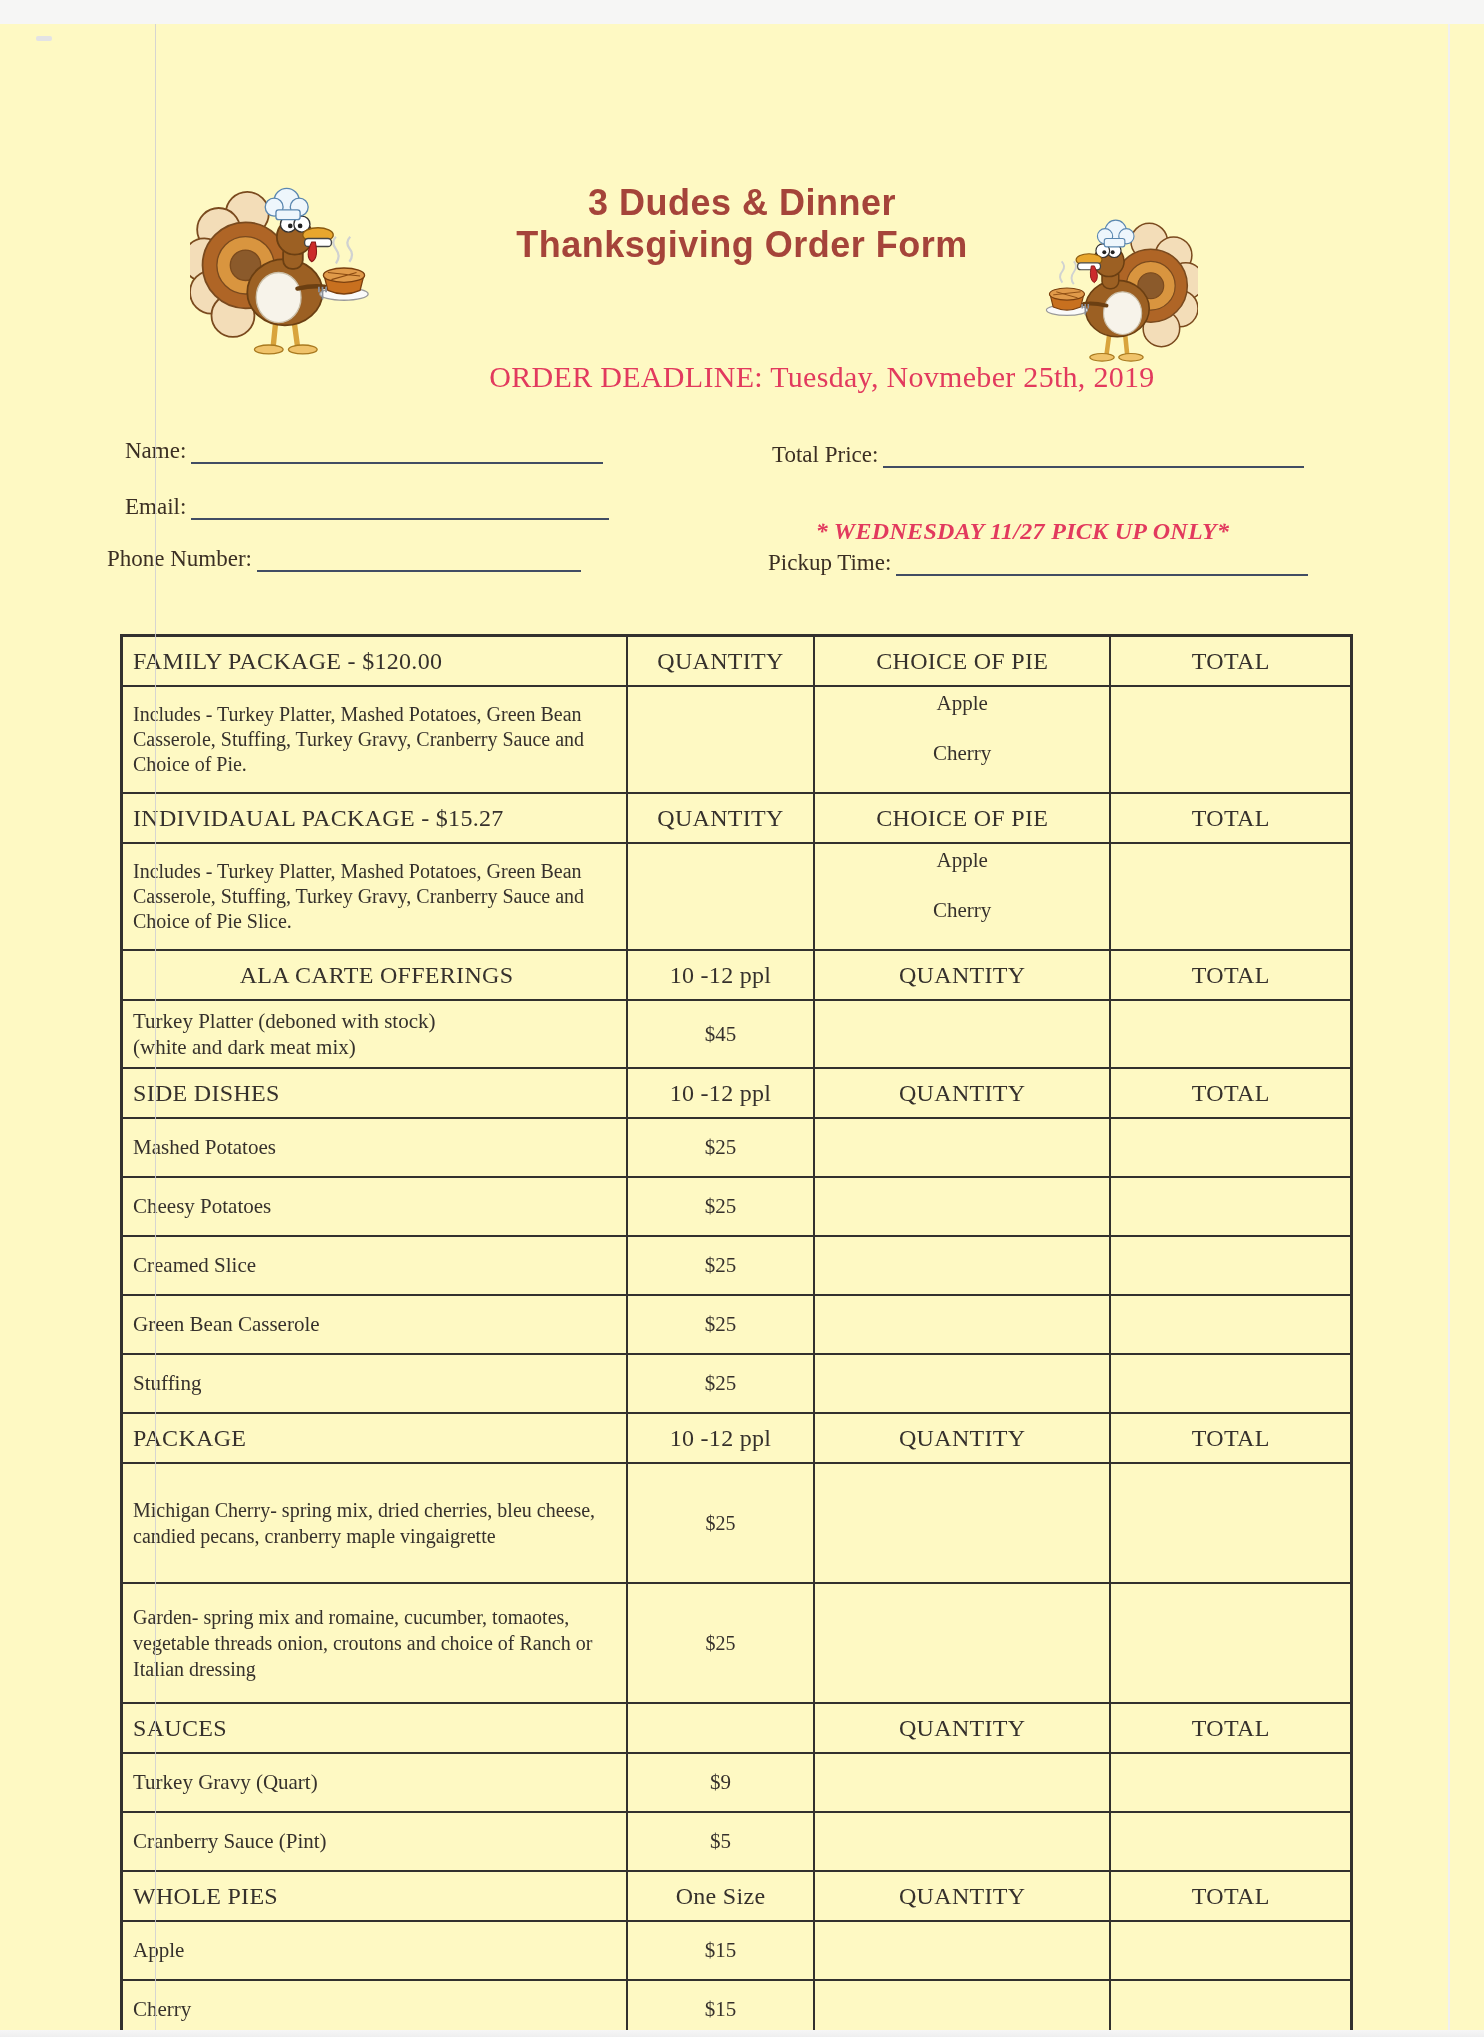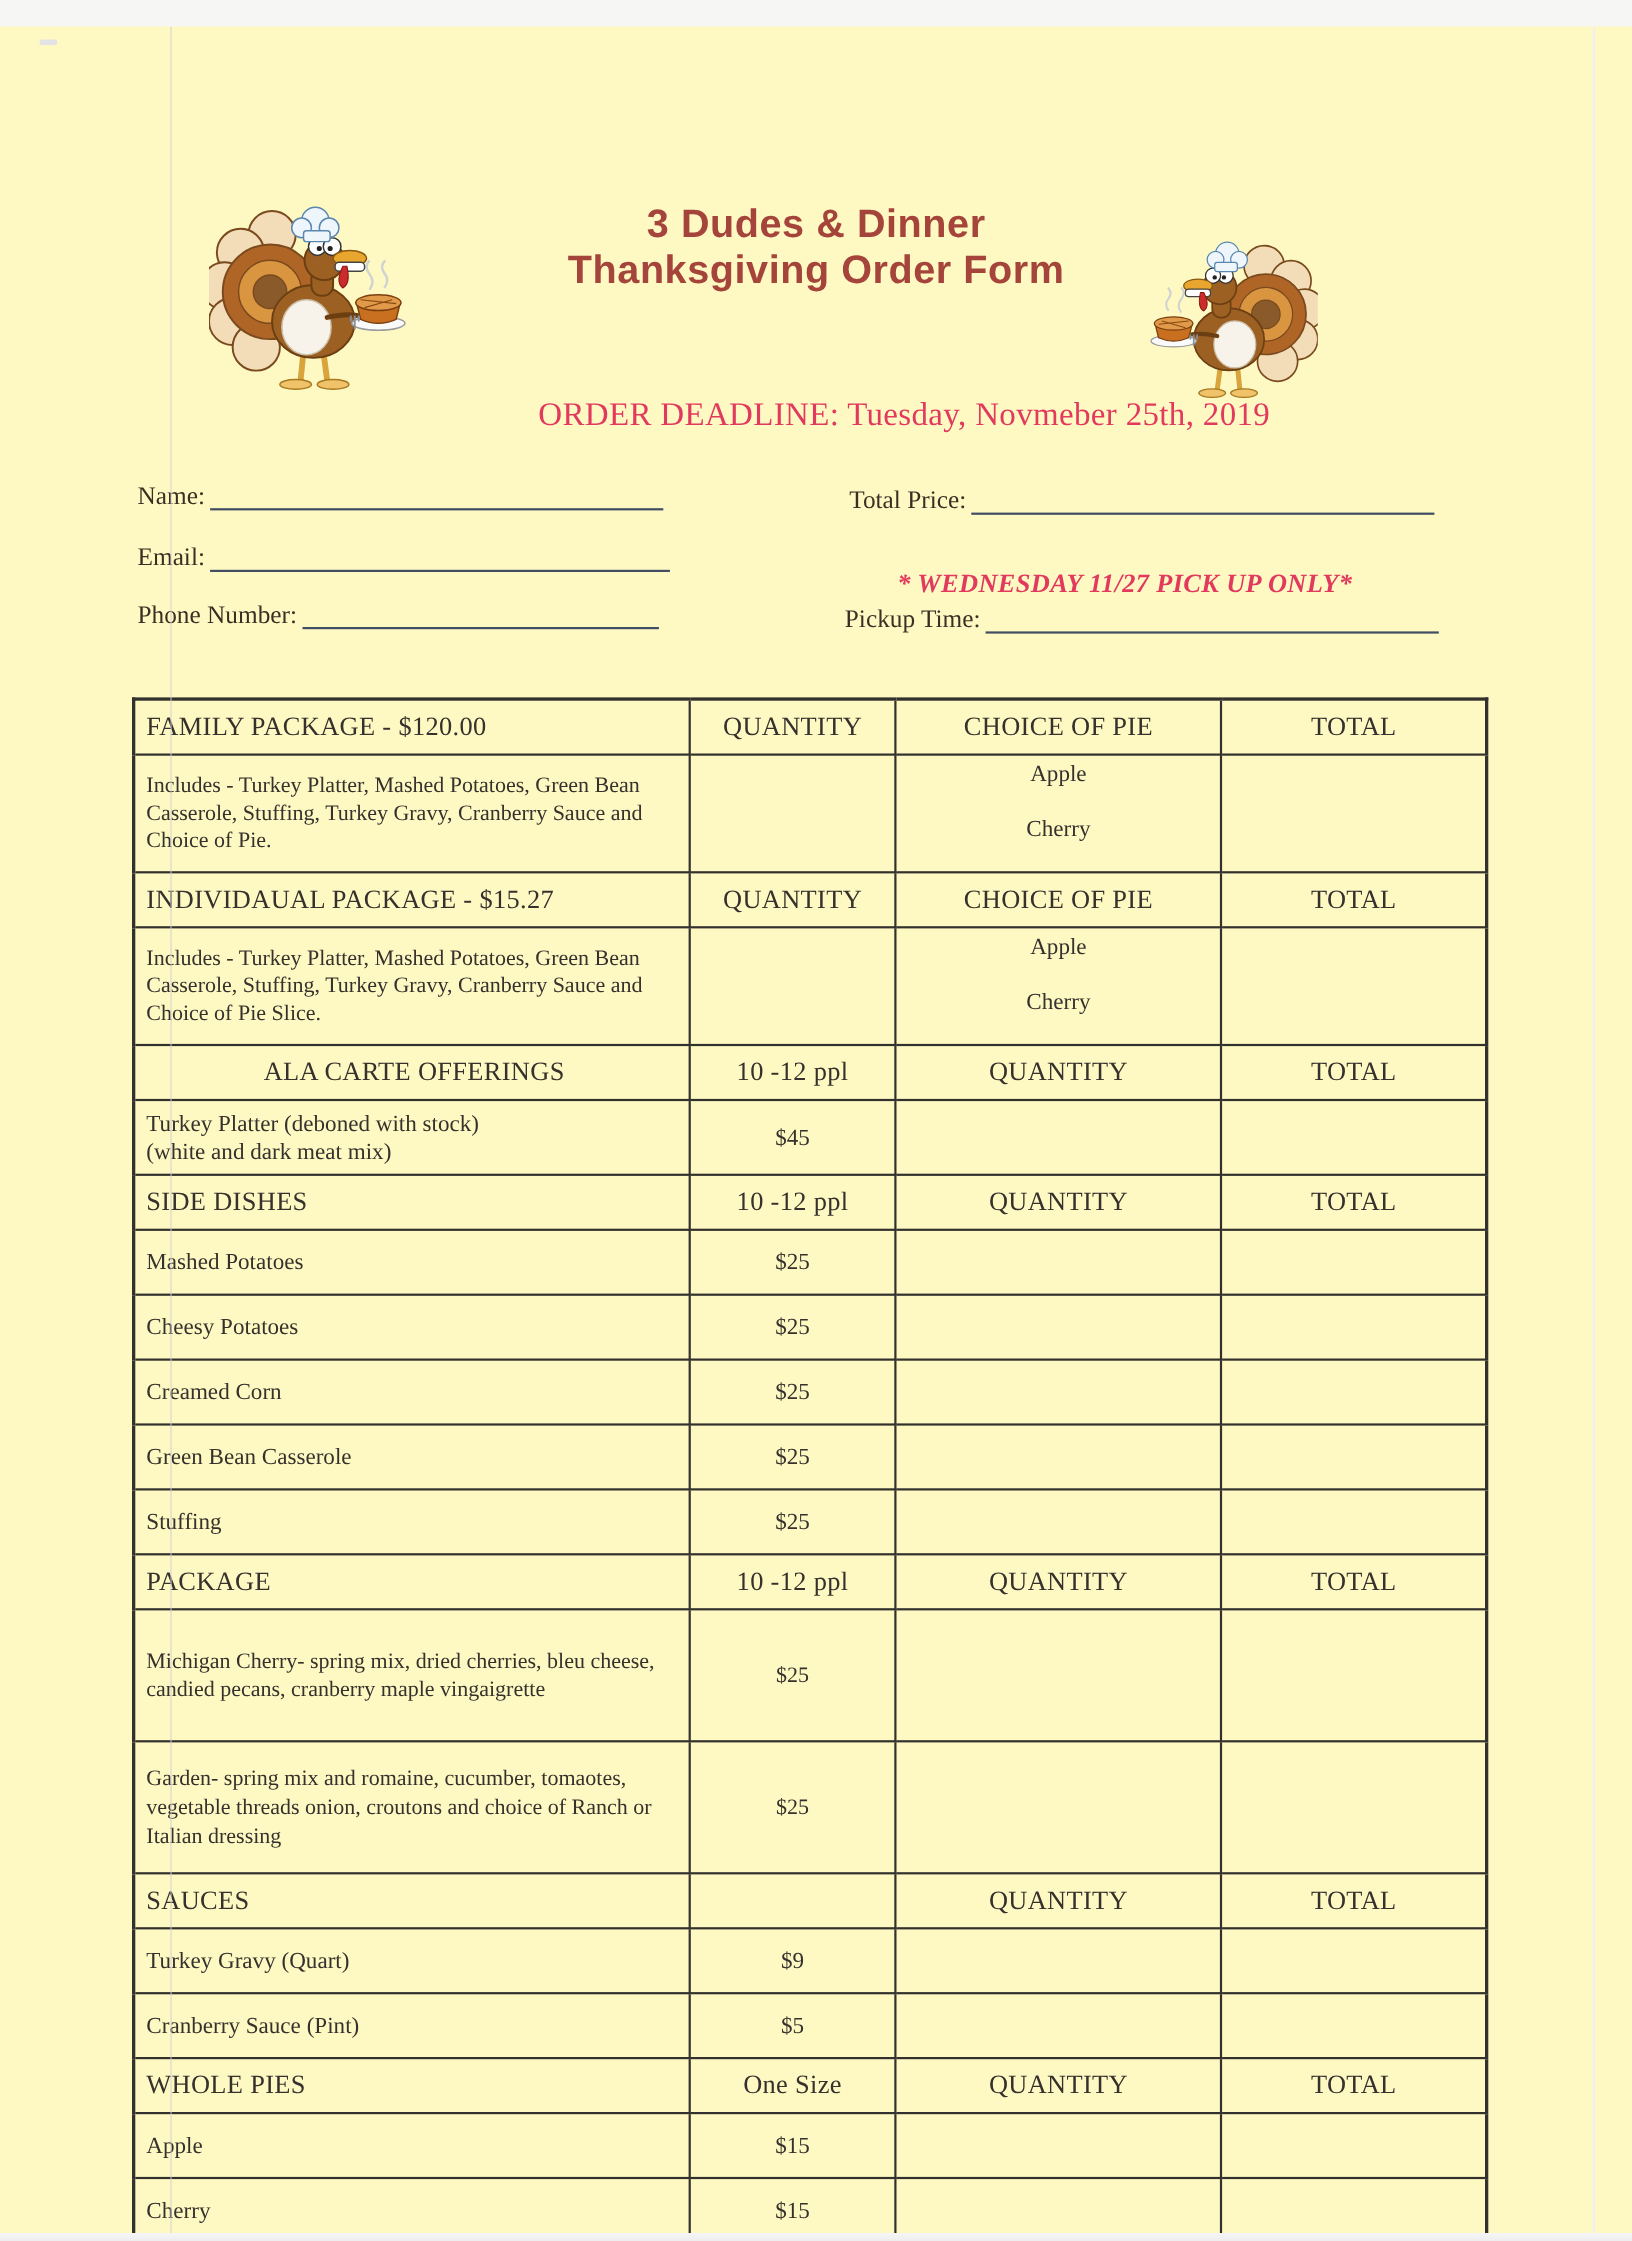--- a/index.html
+++ b/index.html
@@ -30,21 +30,21 @@
     position:absolute;left:160px;top:336px;width:1324px;text-align:center;
     font-size:30px;color:#e23a5e;letter-spacing:.3px;
   }
   
   .field-row{position:absolute;display:flex;align-items:flex-end;font-size:23px;color:#3b2f23;}
   .field-row .label{white-space:nowrap;}
   .field-row .line{flex:1;border-bottom:2px solid #414d63;margin-left:5px;height:24px;min-width:40px;}
   .fr-name{left:125px;top:414px;width:478px;}
   .fr-totalprice{left:772px;top:418px;width:532px;}
   .fr-email{left:125px;top:470px;width:484px;}
-  .fr-phone{left:125px;top:522px;width:474px;}
+  .fr-phone{left:107px;top:522px;width:474px;}
   .fr-pickup{left:768px;top:526px;width:540px;}
   .pickup-note{
     position:absolute;left:750px;top:494px;width:545px;text-align:center;
     font-size:24px;font-weight:700;font-style:italic;color:#e23a5e;letter-spacing:.3px;
   }
   
   .order-table{
     position:absolute;left:120px;top:610px;width:1233px;
     border-collapse:collapse;table-layout:fixed;z-index:3;
   }
@@ -243,21 +243,21 @@
           <td class="c2"></td>
           <td class="c3"></td>
         </tr>
         <tr class="item">
           <td class="c0">Cheesy Potatoes</td>
           <td class="c1">$25</td>
           <td class="c2"></td>
           <td class="c3"></td>
         </tr>
         <tr class="item">
-          <td class="c0">Creamed Corn</td>
+          <td class="c0">Creamed Slice</td>
           <td class="c1">$25</td>
           <td class="c2"></td>
           <td class="c3"></td>
         </tr>
         <tr class="item">
           <td class="c0">Green Bean Casserole</td>
           <td class="c1">$25</td>
           <td class="c2"></td>
           <td class="c3"></td>
         </tr>

